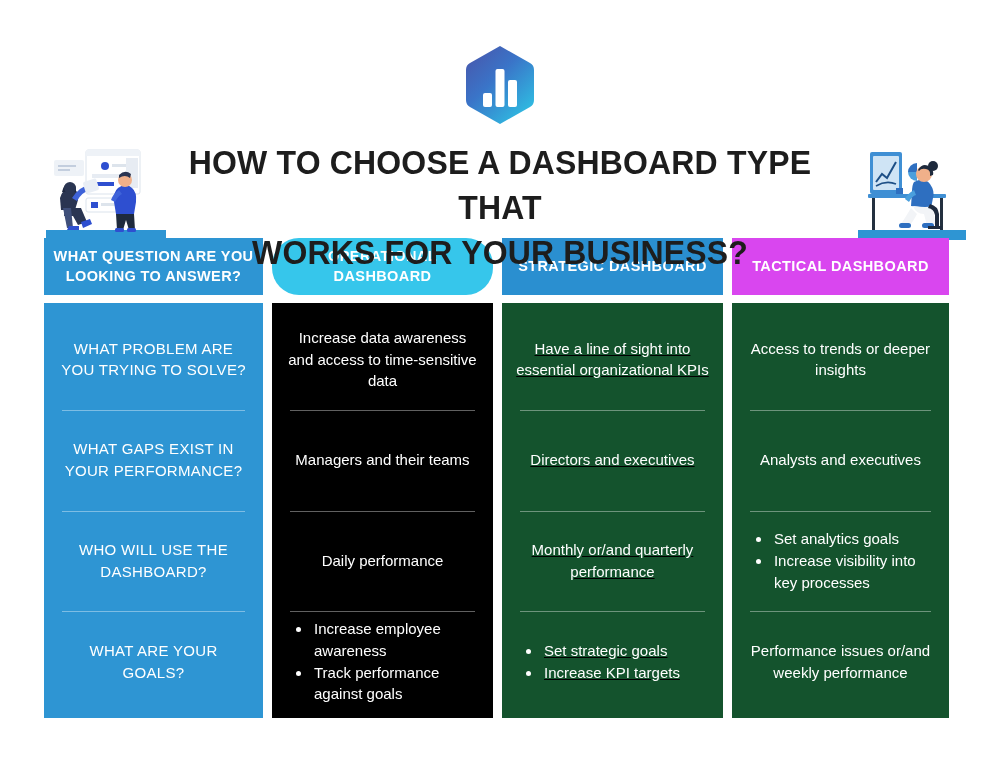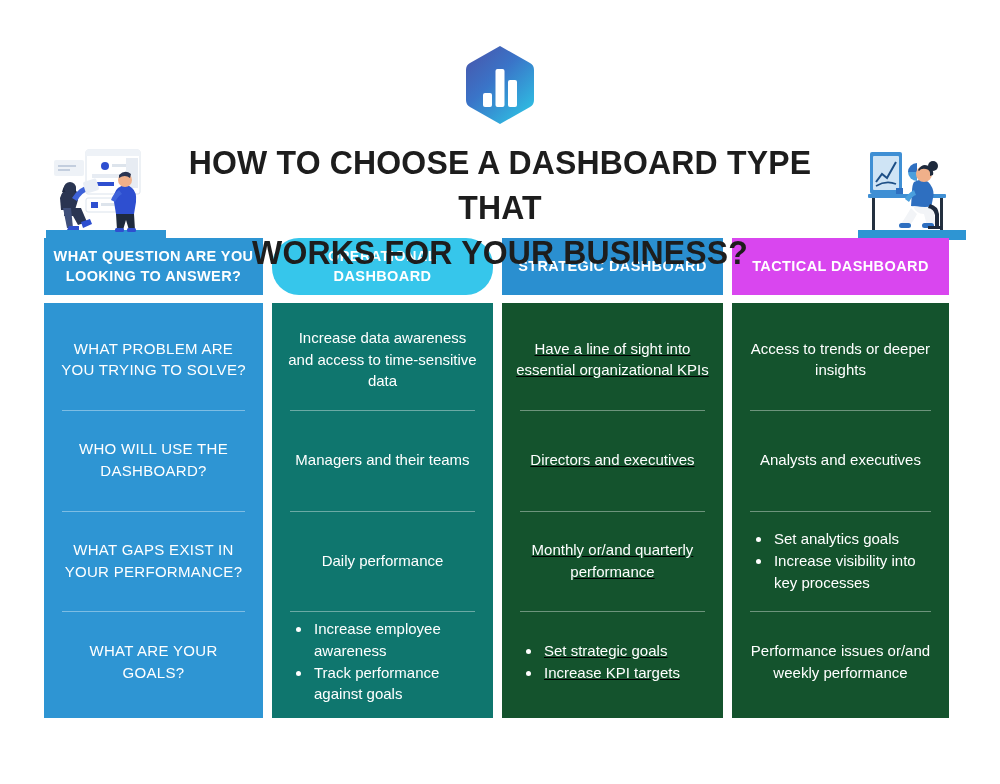--- a/index.html
+++ b/index.html
@@ -221,29 +221,29 @@
     <path d="M72 70 q8 2 9 10 l0 14 l-4 0 l0 -13 q-1 -6 -7 -7 z" fill="#1e2a3d"></path>
     <rect x="70" y="92" width="14" height="3" fill="#1e2a3d"></rect>
   </svg>
 
   <div class="table">
 
     <div class="col col-1">
       <div class="col-header" style="background: rgb(46, 149, 211);">WHAT QUESTION ARE YOU LOOKING TO ANSWER?</div>
       <div class="col-body" style="background: rgb(46, 149, 211);">
         <div class="cell caps">WHAT PROBLEM ARE YOU TRYING TO SOLVE?</div>
+        <div class="cell caps">WHAT GAPS EXIST IN YOUR PERFORMANCE?</div>
         <div class="cell caps">WHO WILL USE THE DASHBOARD?</div>
-        <div class="cell caps">WHAT GAPS EXIST IN YOUR PERFORMANCE?</div>
         <div class="cell caps">WHAT ARE YOUR GOALS?</div>
       </div>
     </div>
 
     <div class="col col-2">
       <div class="col-header" style="background: rgb(54, 198, 235); border-radius: 27px;">OPERATIONAL DASHBOARD</div>
-      <div class="col-body" style="background: #0f766e;">
+      <div class="col-body" style="background: #000000;">
         <div class="cell">Increase data awareness and access to time-sensitive data</div>
         <div class="cell">Managers and their teams</div>
         <div class="cell">Daily performance</div>
         <div class="cell">
           <ul class="bullets">
             <li>Increase employee awareness</li>
             <li>Track performance against goals</li>
           </ul>
         </div>
       </div>

